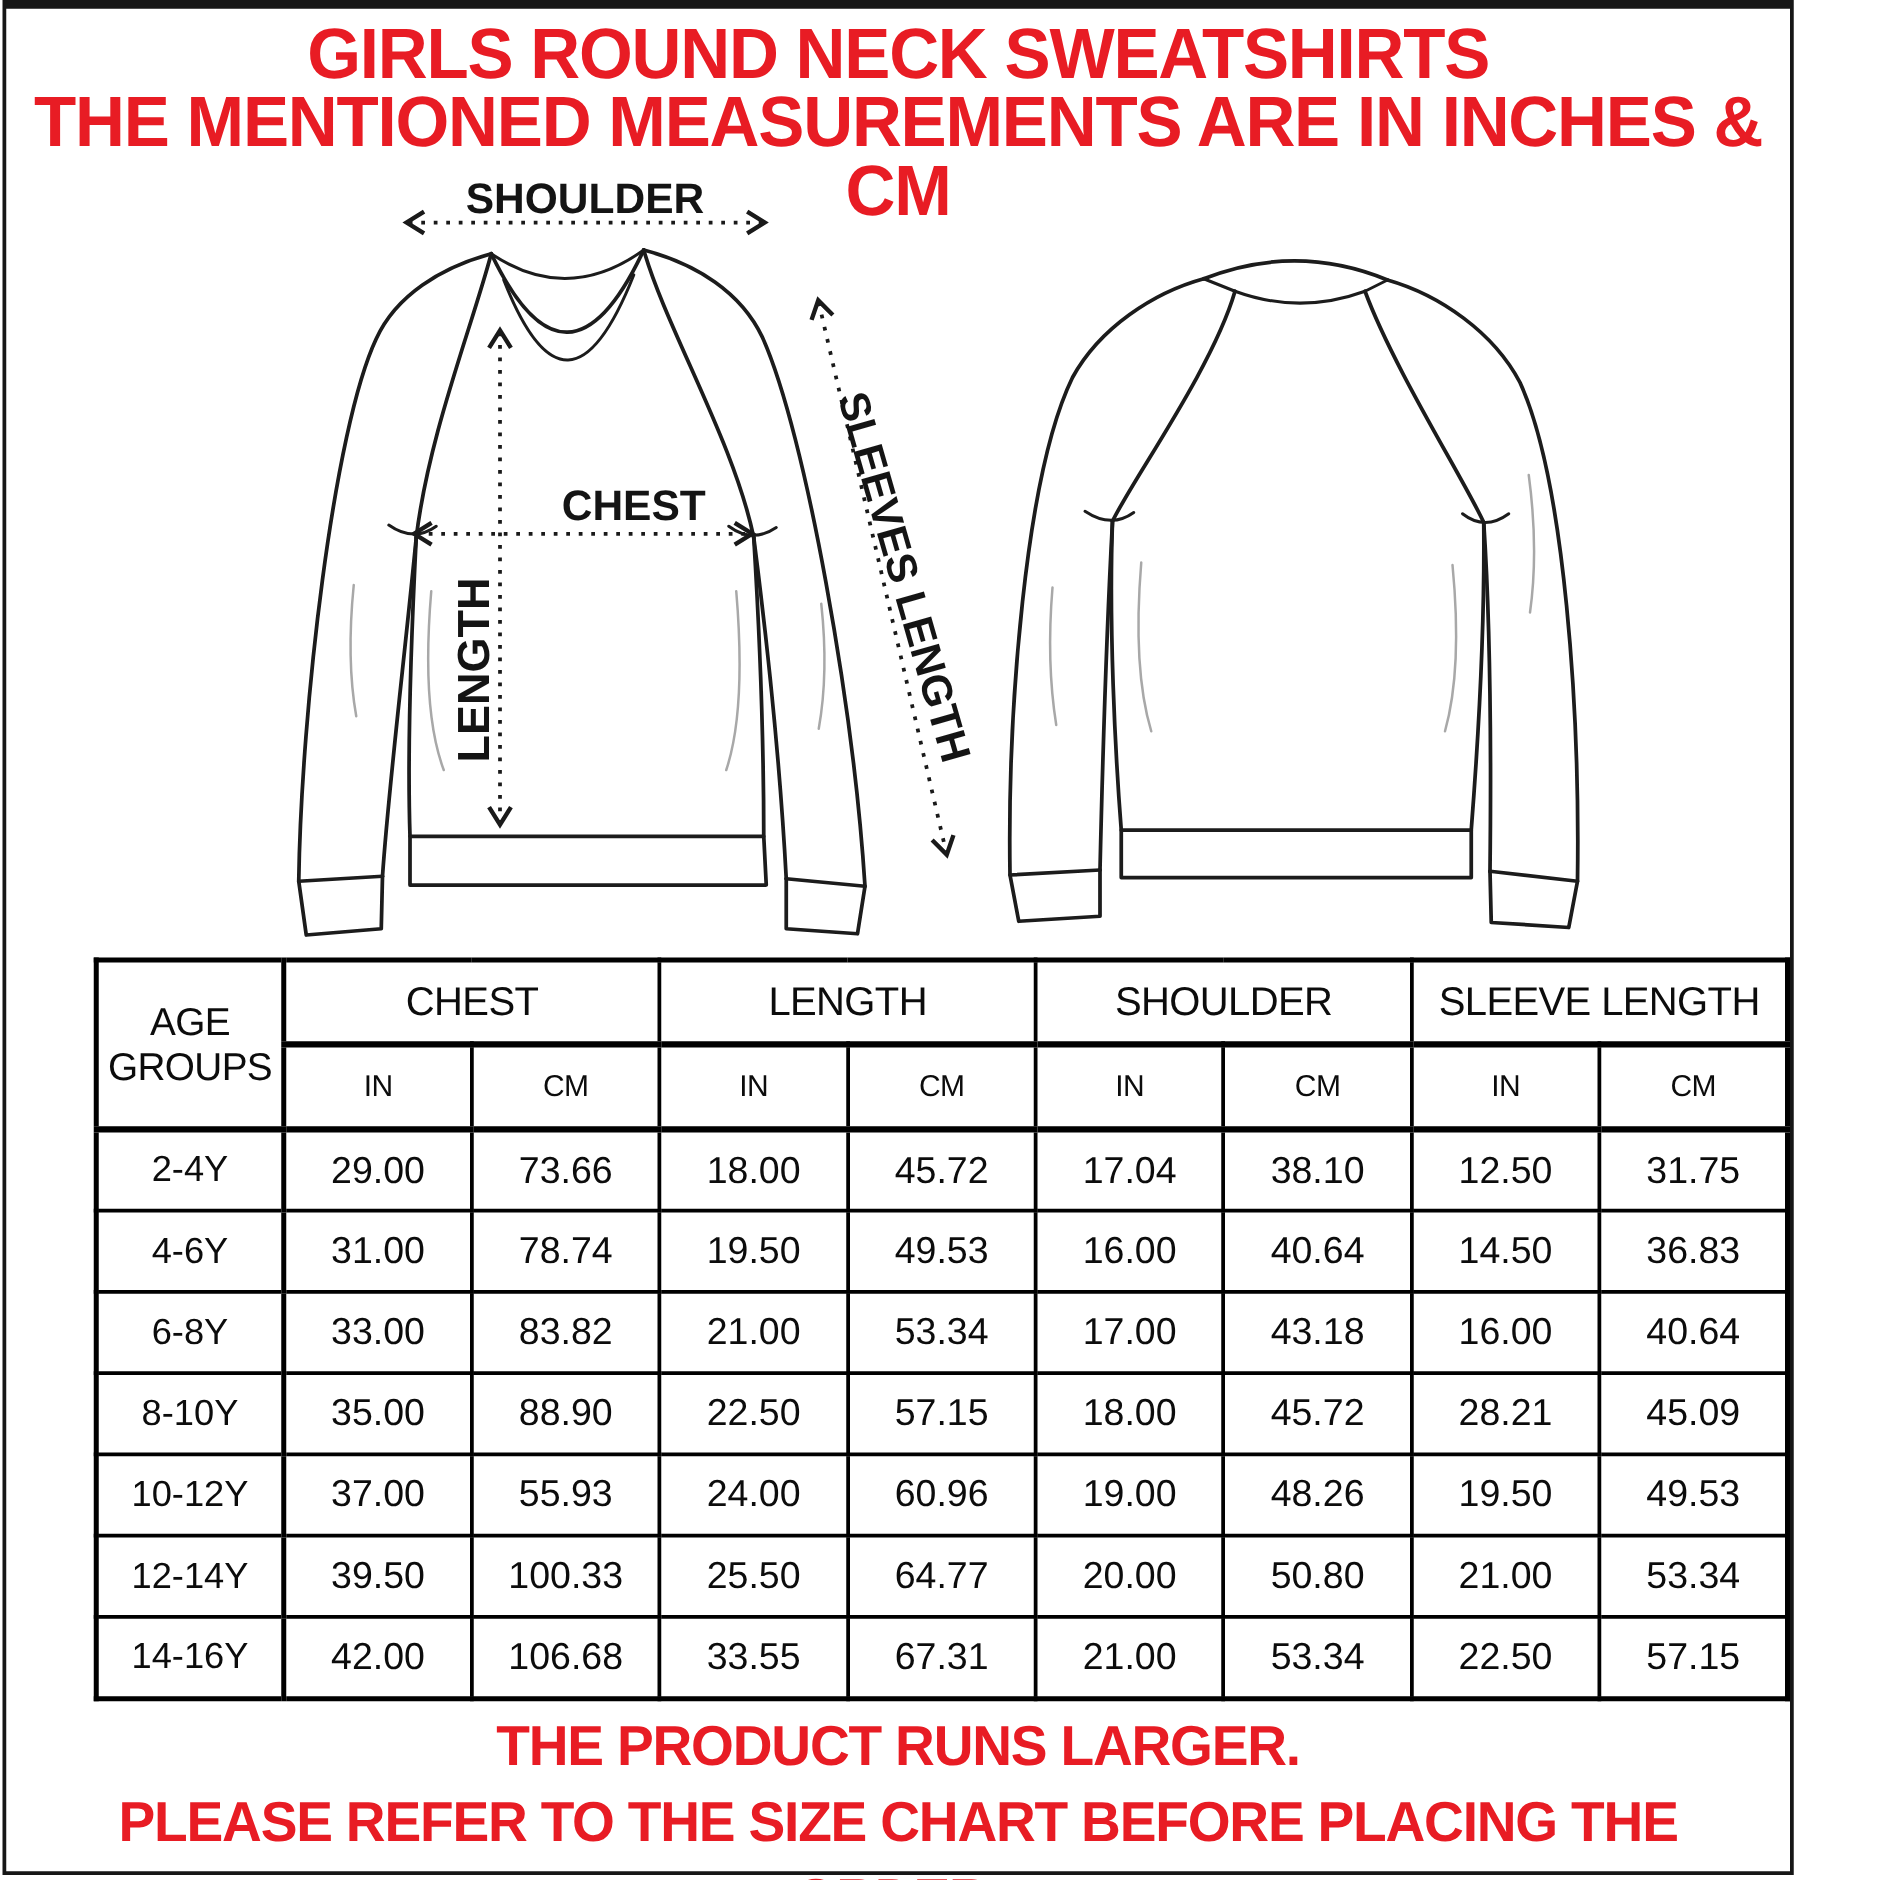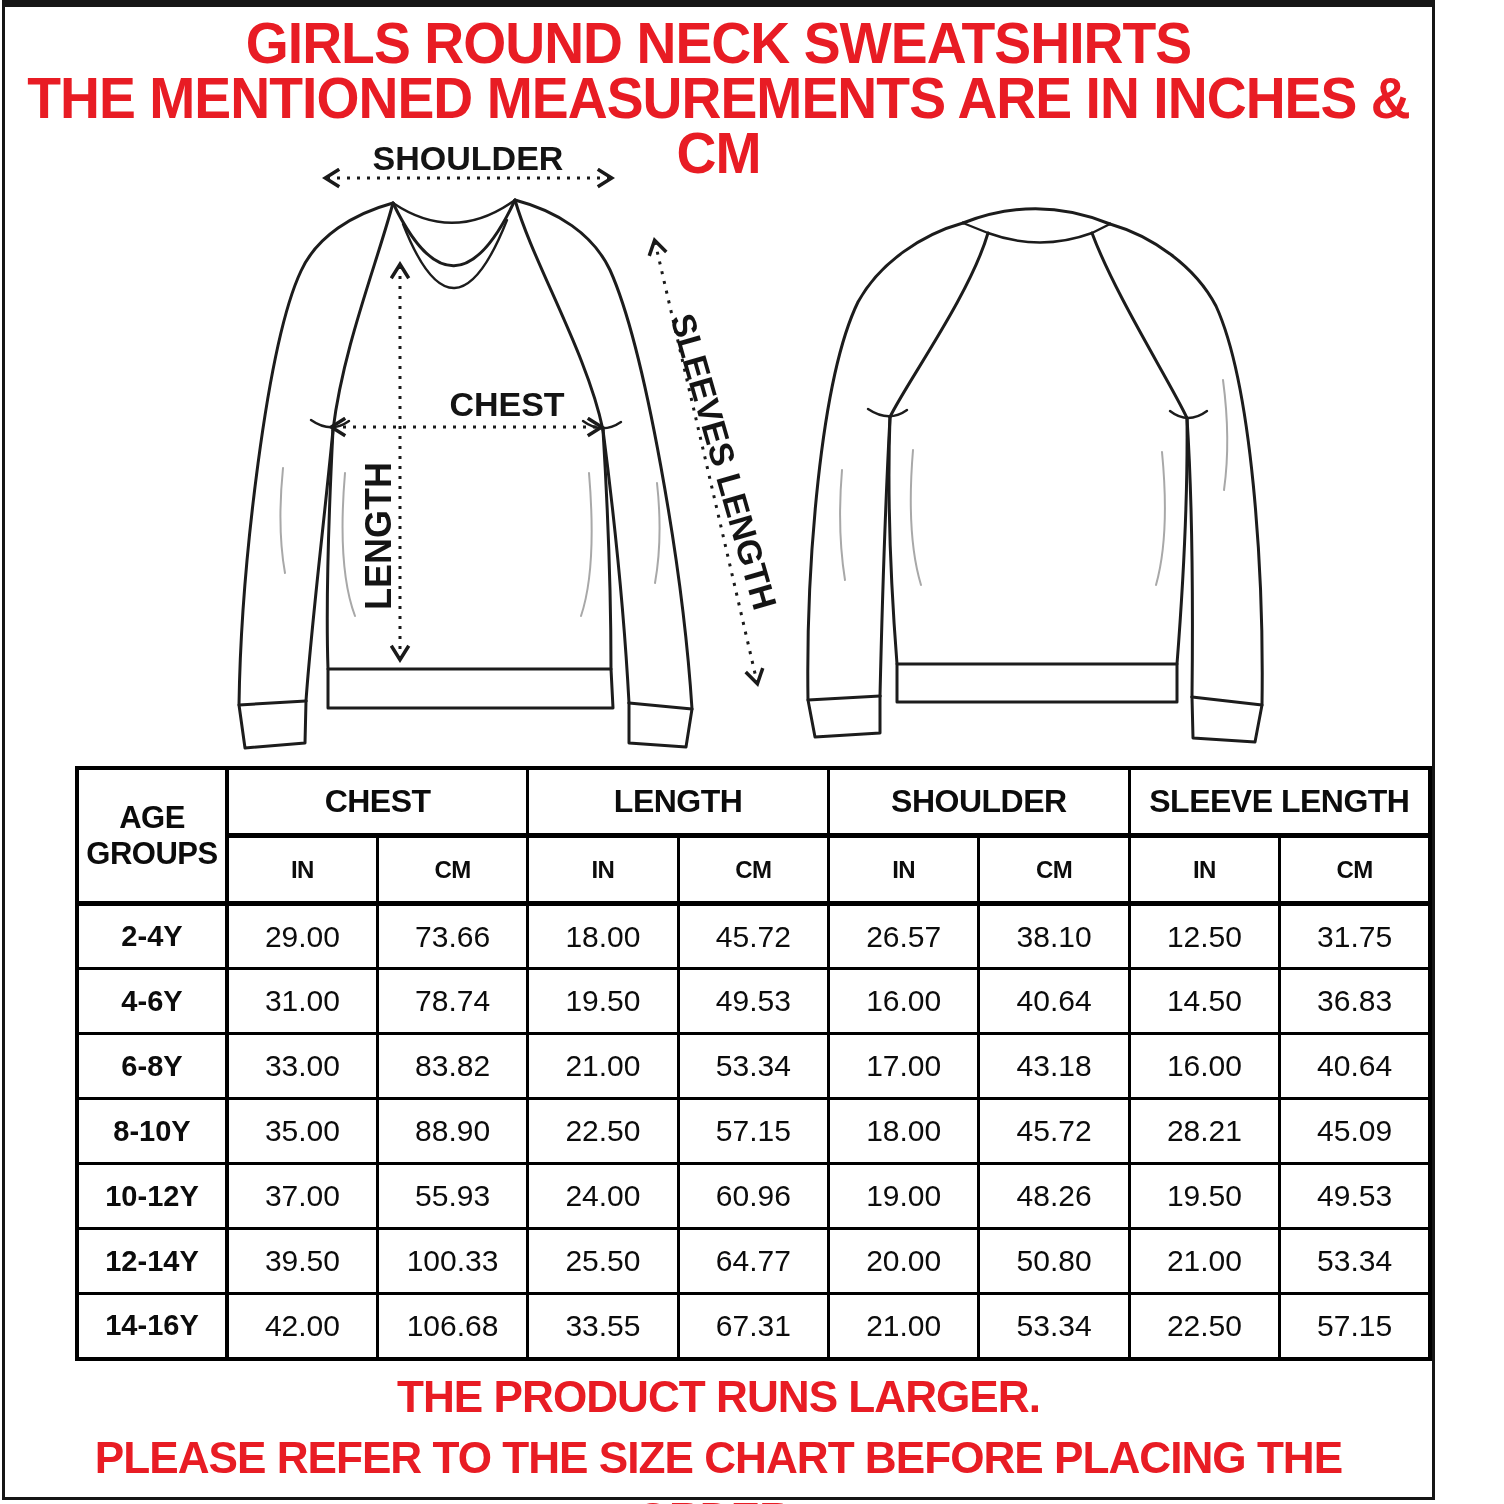--- a/index.html
+++ b/index.html
@@ -34,24 +34,24 @@
   
   .size-table{
     position:absolute;left:75px;top:766px;width:1357px;height:590px;
     border-collapse:collapse;table-layout:fixed;background:#fff;
   }
   .size-table th,.size-table td{
     border:3px solid #000;text-align:center;vertical-align:middle;
     color:#0c0c0c;padding:0;overflow:hidden;
   }
   .size-table{border:4px solid #000;}
-  .size-table th{font-size:32px;font-weight:bold;letter-spacing:-0.5px;}
+  .size-table th{font-size:32px;font-weight:normal;letter-spacing:-0.5px;}
   .size-table .unit-row th{font-size:24px;}
   .size-table td{font-size:30px;font-weight:normal;}
-  .size-table td.age{font-weight:bold;font-size:29px;}
+  .size-table td.age{font-weight:normal;font-size:29px;}
   .size-table th.age-head{font-size:31px;line-height:36px;border-right-width:4px;}
   .size-table td.age{border-right-width:4px;}
   .size-table thead tr.group-row th{border-bottom-width:5px;height:63px;}
   .size-table thead tr.unit-row th{height:63px;border-bottom-width:5px;}
   .size-table tbody tr{height:65px;}
 </style>
 </head>
 <body>
 
 <div class="page">
@@ -166,21 +166,21 @@
         <th>CM</th>
       </tr>
     </thead>
     <tbody>
       <tr>
         <td class="age">2-4Y</td>
         <td>29.00</td>
         <td>73.66</td>
         <td>18.00</td>
         <td>45.72</td>
-        <td>26.57</td>
+        <td>17.04</td>
         <td>38.10</td>
         <td>12.50</td>
         <td>31.75</td>
       </tr>
       <tr>
         <td class="age">4-6Y</td>
         <td>31.00</td>
         <td>78.74</td>
         <td>19.50</td>
         <td>49.53</td>

